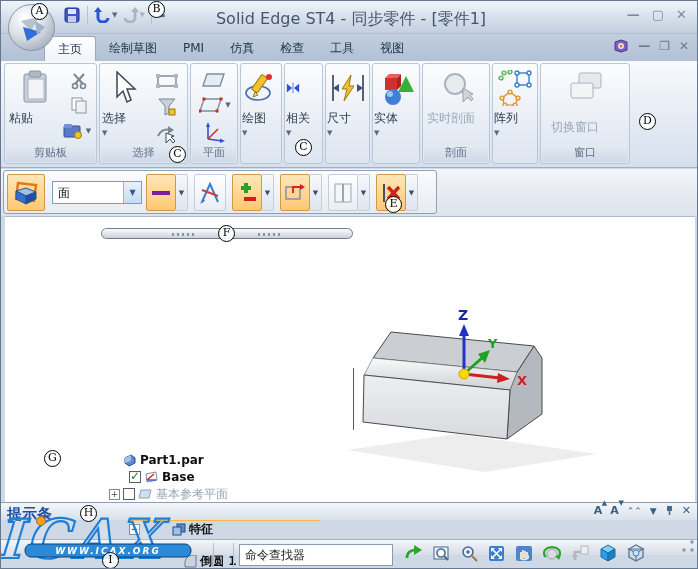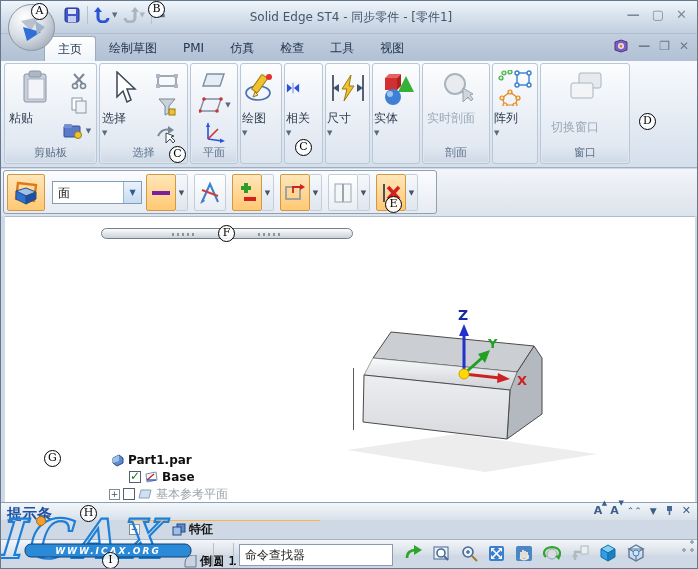--- a/index.html
+++ b/index.html
@@ -4,21 +4,21 @@
 <style>
   html,body{margin:0;padding:0;background:#9aa7b8;}
   *{box-sizing:border-box;}
   .win{position:relative;width:698px;height:569px;border:1px solid #65788f;
        background:#cfd9e6;font-family:"DejaVu Sans","Liberation Sans",sans-serif;
        overflow:hidden;font-size:12px;color:#222;}
   
   .titlebar{position:absolute;top:0;left:0;right:0;height:33px;
     background:linear-gradient(#f0f5fa,#d4dfeb 55%,#c2cfdf);border-bottom:1px solid #aebdd0;}
   .title-text{position:absolute;top:8px;left:200px;width:300px;text-align:center;
-    font-size:12px;color:#45556b;white-space:nowrap;}
+    font-size:16px;color:#45556b;white-space:nowrap;}
   .appbtn{position:absolute;top:3px;left:7px;width:47px;height:47px;border-radius:50%;
     background:radial-gradient(circle at 35% 28%,#ffffff,#d9dfe6 45%,#a7b2bf 80%,#8d99a8);
     border:1px solid #8a96a5;z-index:12;}
   .wbtns{position:absolute;top:6px;right:10px;display:flex;gap:12px;color:#7c8a9c;
     font-weight:bold;font-size:13px;}
   .wbtns span{cursor:default;}
   
   .qat{position:absolute;top:5px;left:62px;display:flex;align-items:center;gap:4px;}
   .qat .sep{width:1px;height:18px;background:#b4c1d1;margin:0 2px;}
   .ddsm{font-size:7px;color:#5a6a80;}
@@ -467,21 +467,21 @@
         <span class="tarrow" style="left:402px;">▼</span>
     </div>
   </div>
 
   <div class="canvas">
     <div class="pf-slider">
       <span class="grip" style="left:70px;"></span>
         <span class="grip" style="right:70px;"></span>
     </div>
 
-    <div class="trow" style="left:106px;top:235px;">
+    <div class="trow" style="left:118px;top:235px;">
       <svg width="14" height="14" viewBox="0 0 14 14">
         <polygon points="2,5 8,2 12,5 12,10 6,13 2,10" fill="#5a8ad0" stroke="#2a4a80"></polygon>
         <polygon points="2,5 8,2 8,8 2,10" fill="#9fc0e8"></polygon>
       </svg>
       <span>Part1.par</span>
     </div>
 
     <div class="trow" style="left:124px;top:252px;">
       <span class="cbx ck"></span>
       <svg width="15" height="13" viewBox="0 0 15 13">

